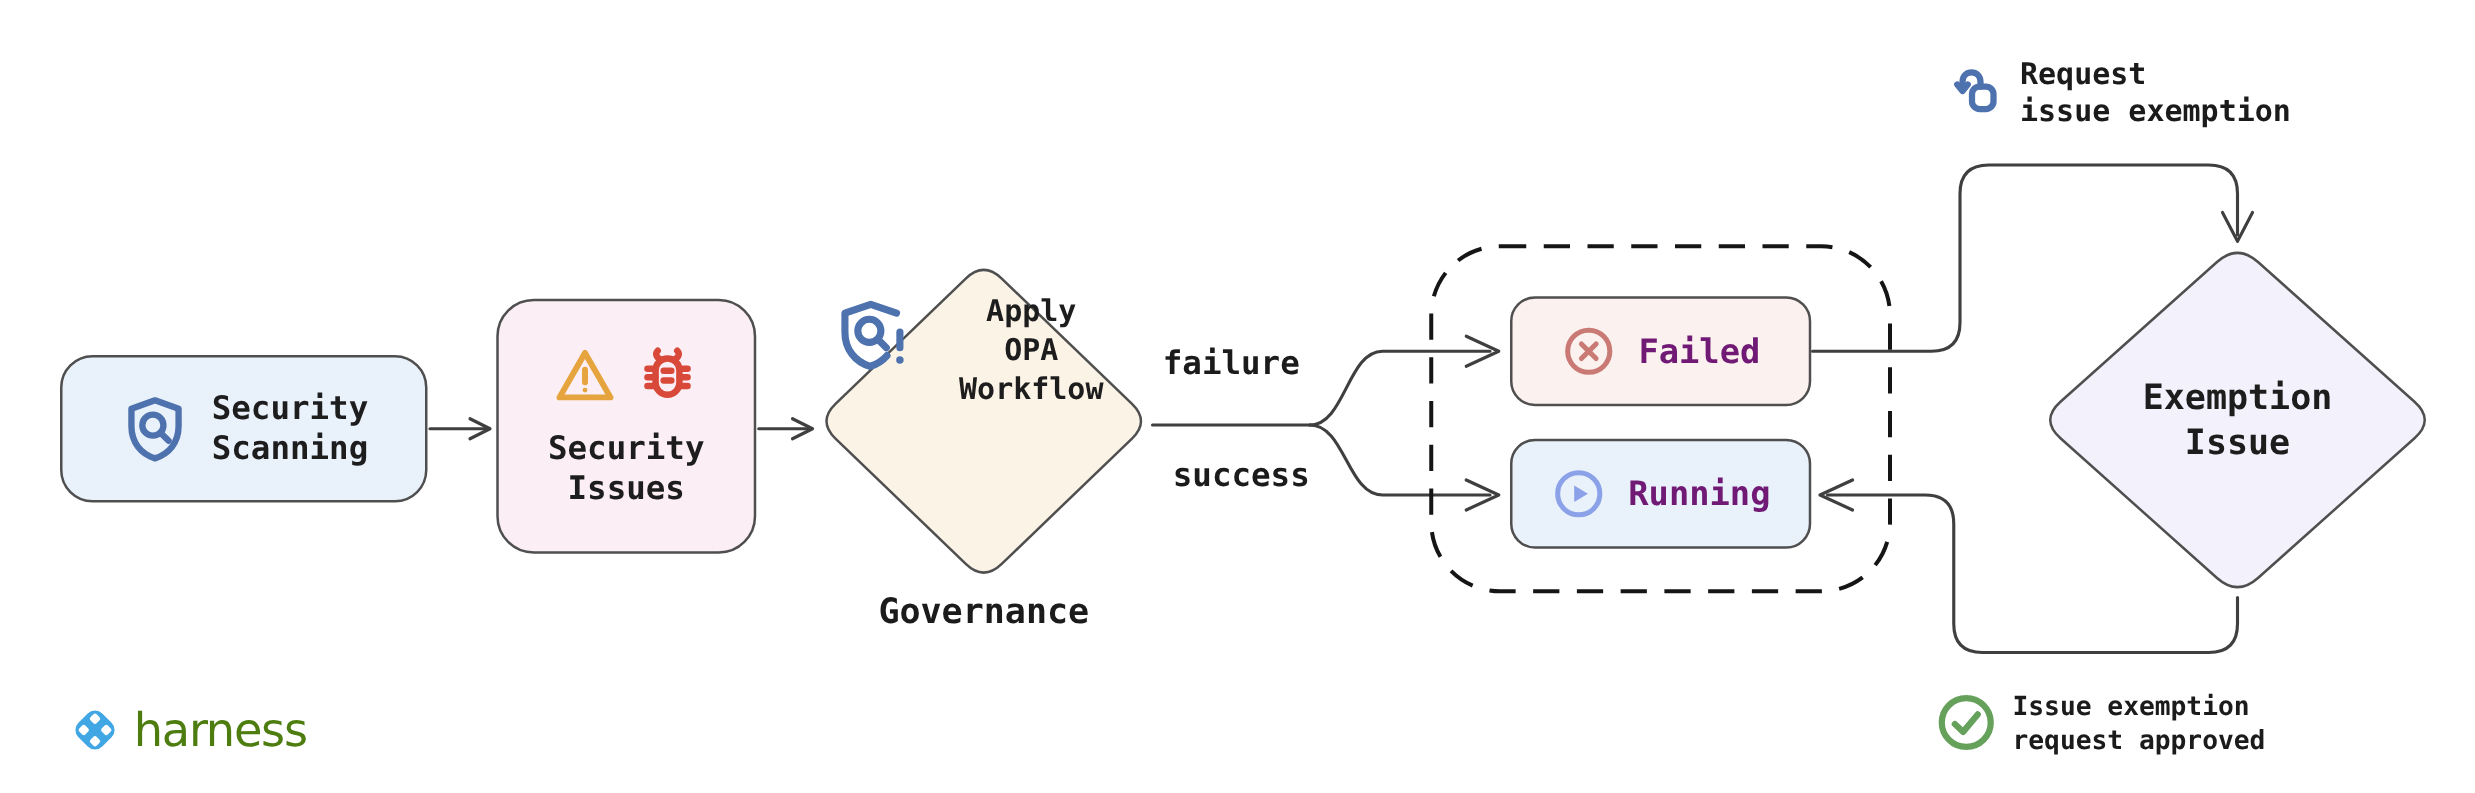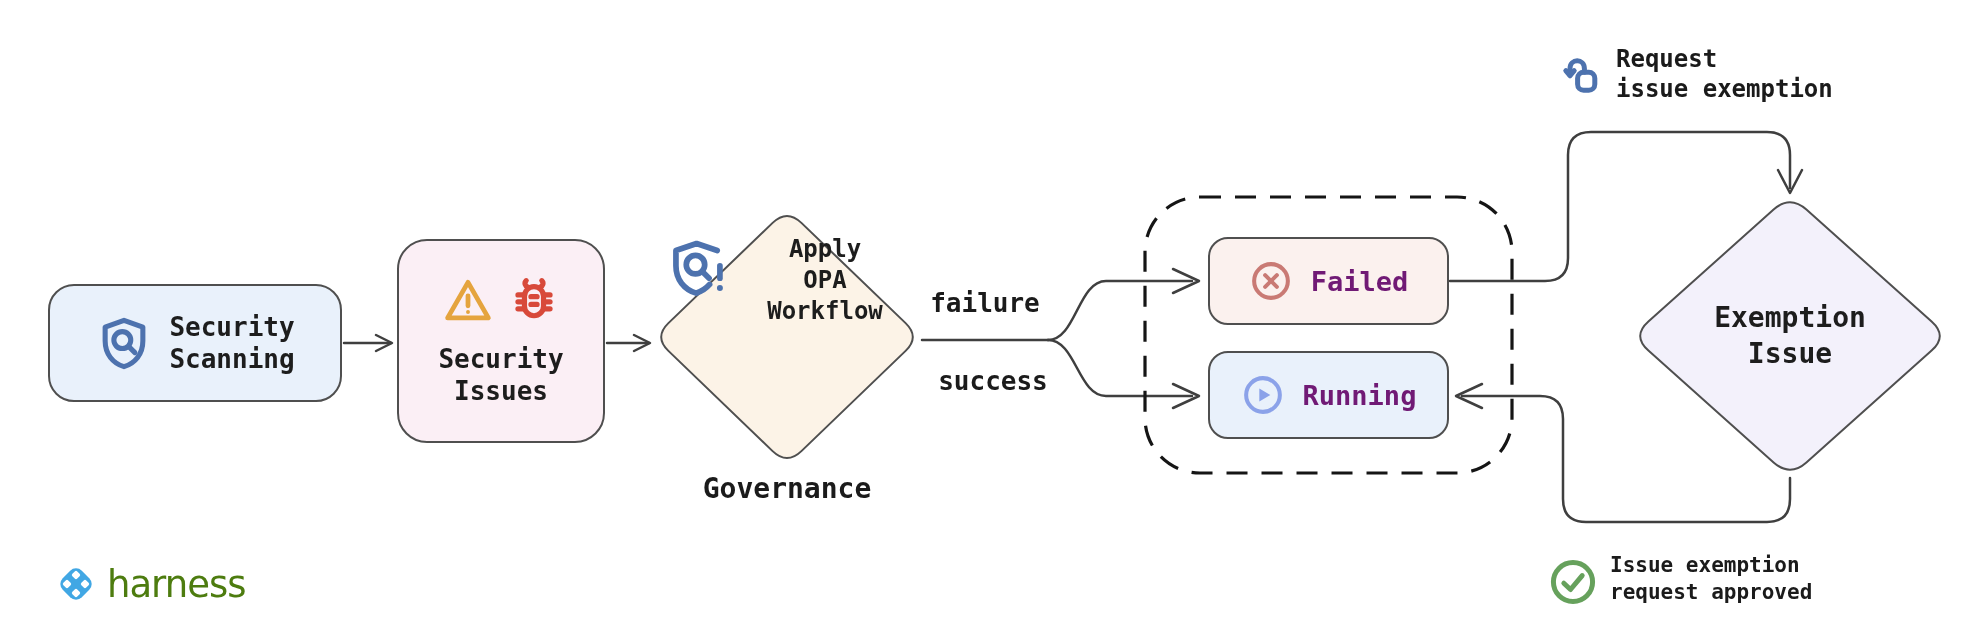--- a/index.html
+++ b/index.html
@@ -4,21 +4,21 @@
 <style>
   html,body{margin:0;padding:0;background:#ffffff;}
   #canvas{position:relative;width:1980px;height:634px;background:#ffffff;overflow:hidden;
           font-family:"DejaVu Sans Mono","Liberation Mono",monospace;}
   svg.wires{position:absolute;left:0;top:0;}
   .node{position:absolute;border:2px solid #4f4f4f;display:flex;align-items:center;justify-content:center;box-sizing:border-box;}
   .node-label{font-weight:700;color:#1d1d1d;text-align:center;line-height:1.25;}
   .status-label{font-weight:700;color:#701a75;}
   .lbl{position:absolute;font-weight:700;color:#1b1b1b;text-align:center;}
   .icon{display:inline-flex;flex:0 0 auto;}
-  .note{position:absolute;display:flex;align-items:flex-end;gap:12px;}
+  .note{position:absolute;display:flex;align-items:center;gap:12px;}
   .note-text{font-weight:700;color:#1b1b1b;text-align:left;}
   #logo{position:absolute;left:52px;top:560px;display:flex;align-items:center;gap:7px;}
   #logo .wordmark{font-family:"DejaVu Sans","Liberation Sans",sans-serif;font-weight:400;
                   font-size:37px;color:#4d7c0f;letter-spacing:-1px;}
 </style>
 </head>
 <body>
 
 <div id="canvas">
 
@@ -107,21 +107,21 @@
       </svg>
     </span>
     <div class="node-label" style="font-size:24px;line-height:1.3;">
       <div>Apply</div>
       <div>OPA Workflow</div>
     </div>
   </div>
 
   <div class="lbl" style="left:667px;top:472px;width:240px;font-size:28px;">Governance</div>
 
-  <div class="lbl" style="left:905px;top:288px;width:160px;font-size:26px;">failure</div>
+  <div class="lbl" style="left:905px;top:276px;width:160px;font-size:26px;">failure</div>
   <div class="lbl" style="left:913px;top:366px;width:160px;font-size:26px;">success</div>
 
   <div class="node" style="left: 1208px; top: 237px; width: 241px; height: 88px; border-radius: 20px; gap: 18px; background: rgb(251, 241, 238);">
     <span class="icon" style="color: rgb(201, 122, 116);">
       <svg width="44" height="44" viewBox="0 0 24 24" fill="none" stroke="currentColor" stroke-width="2.2" stroke-linecap="round">
         <circle cx="12" cy="12" r="9.2"></circle>
         <path d="M8.8 8.8 L15.2 15.2"></path>
         <path d="M15.2 8.8 L8.8 15.2"></path>
       </svg>
     </span>

